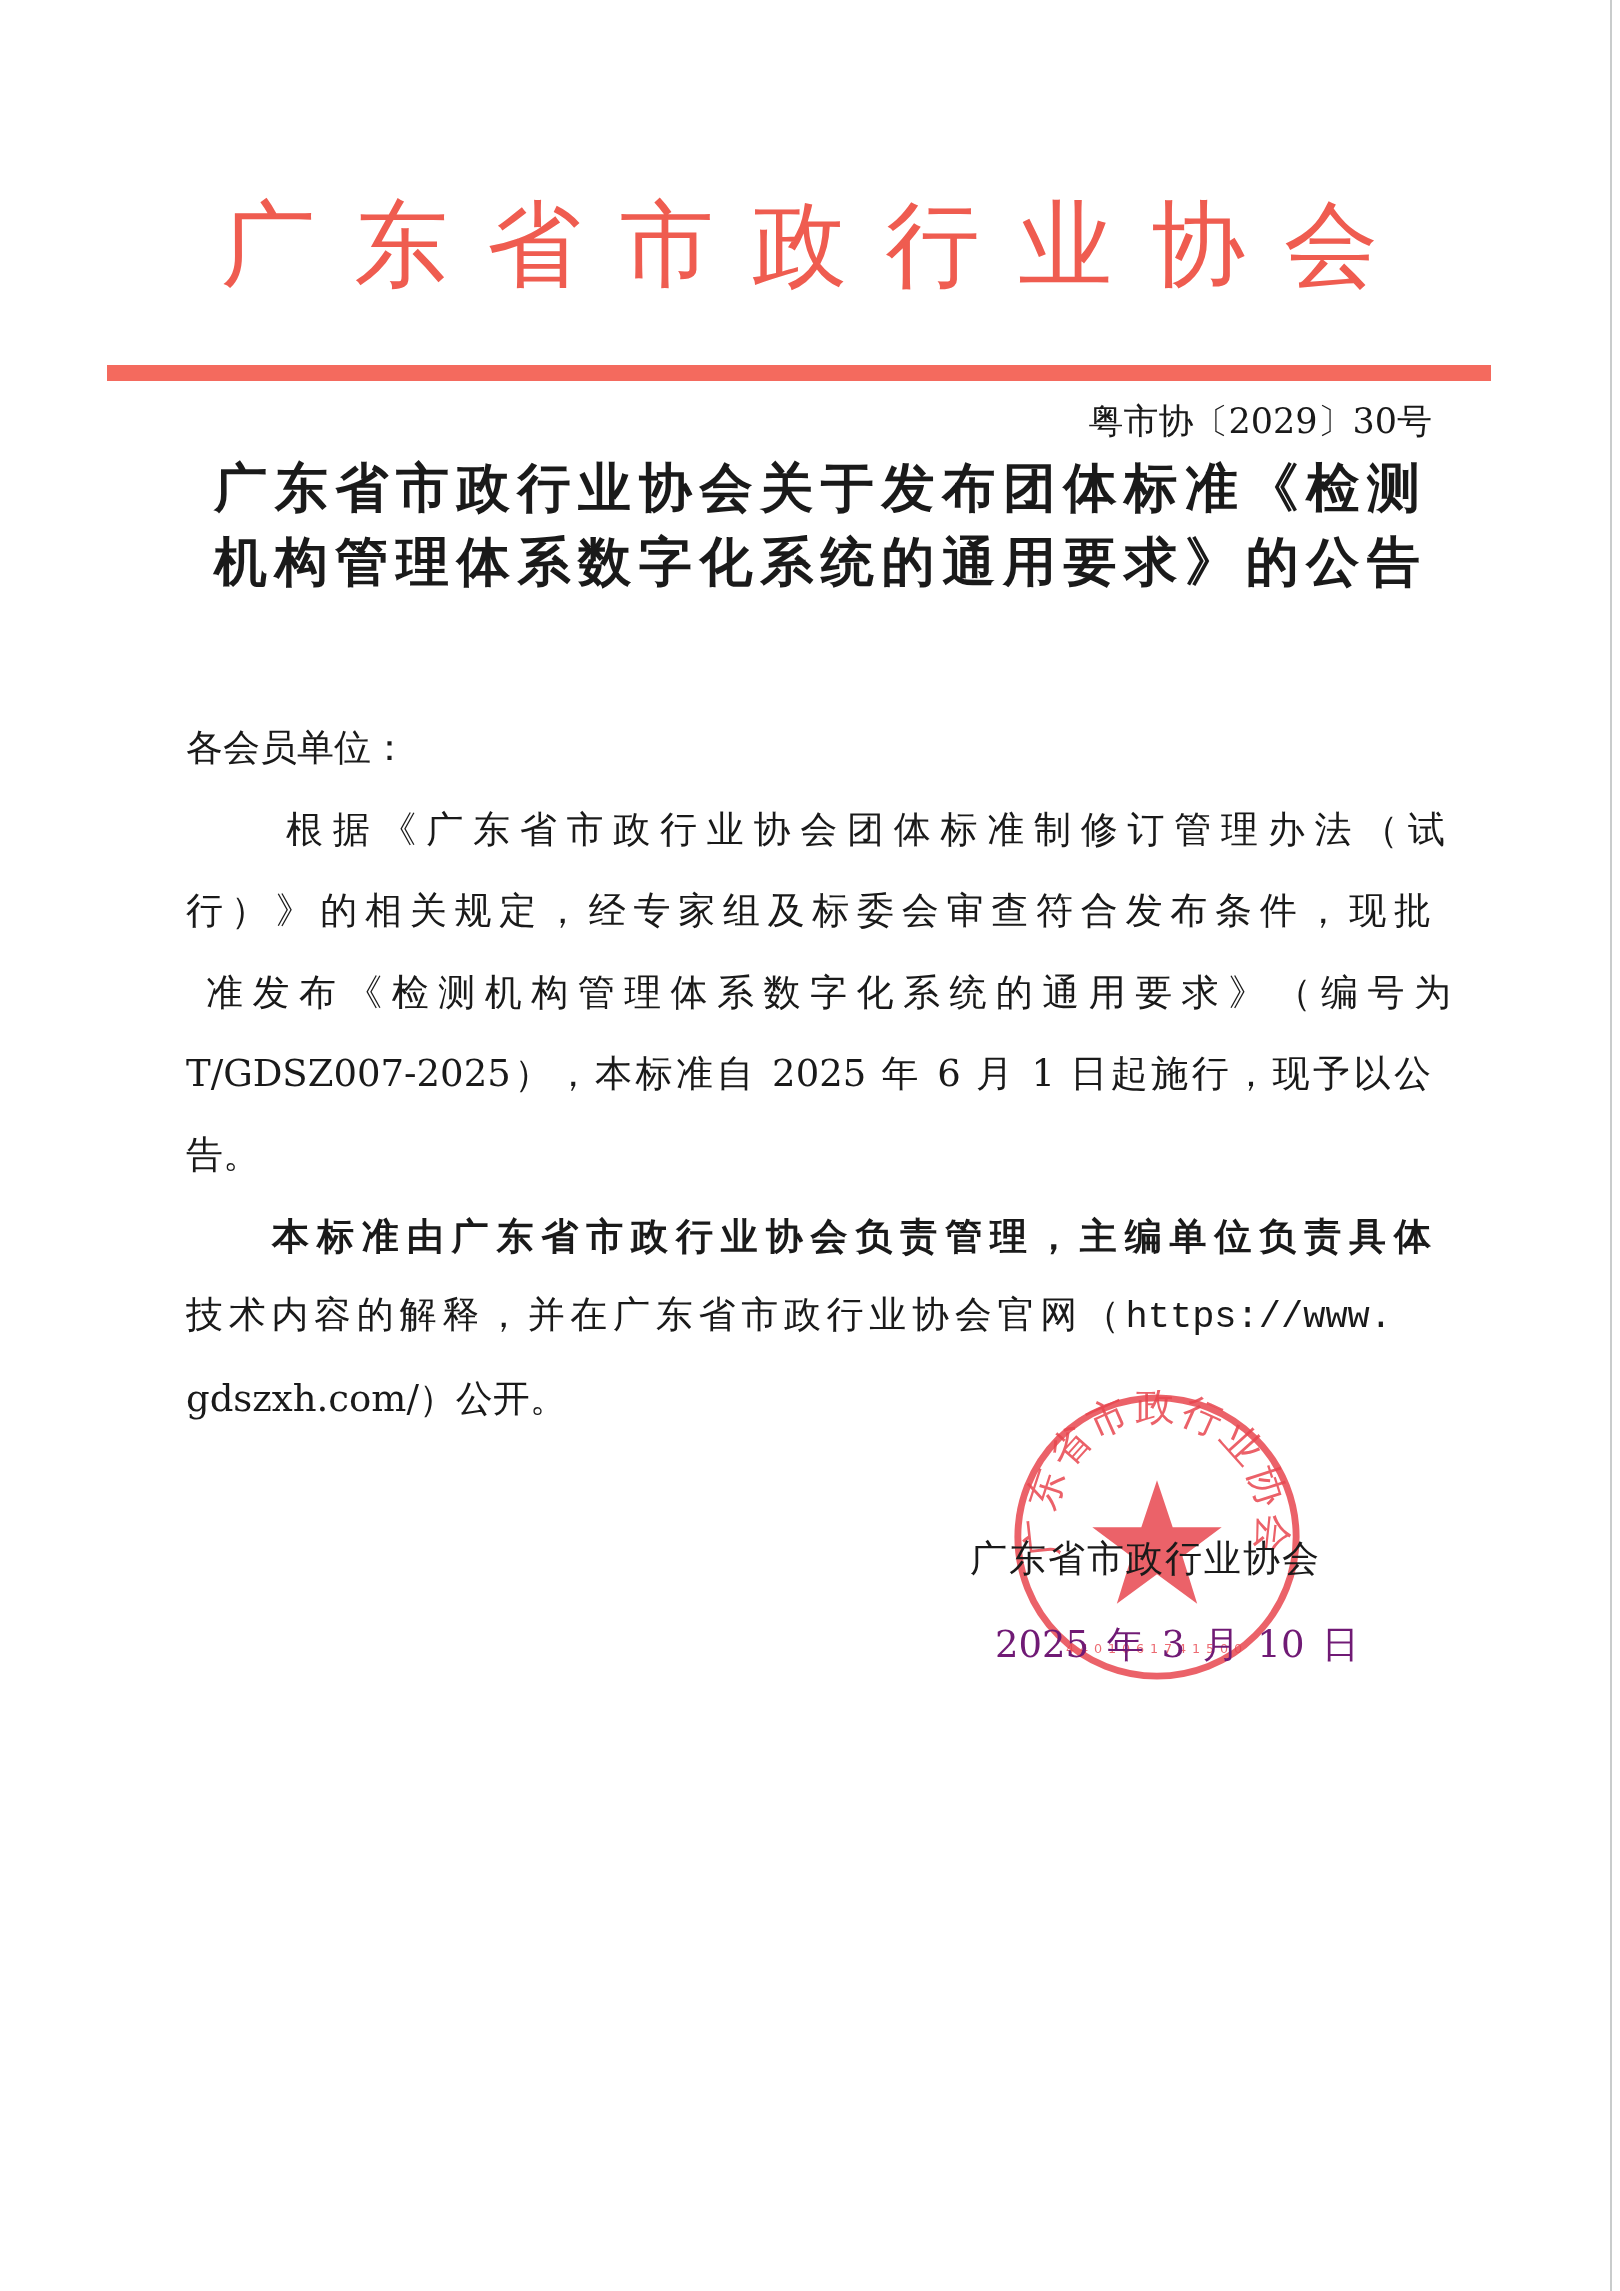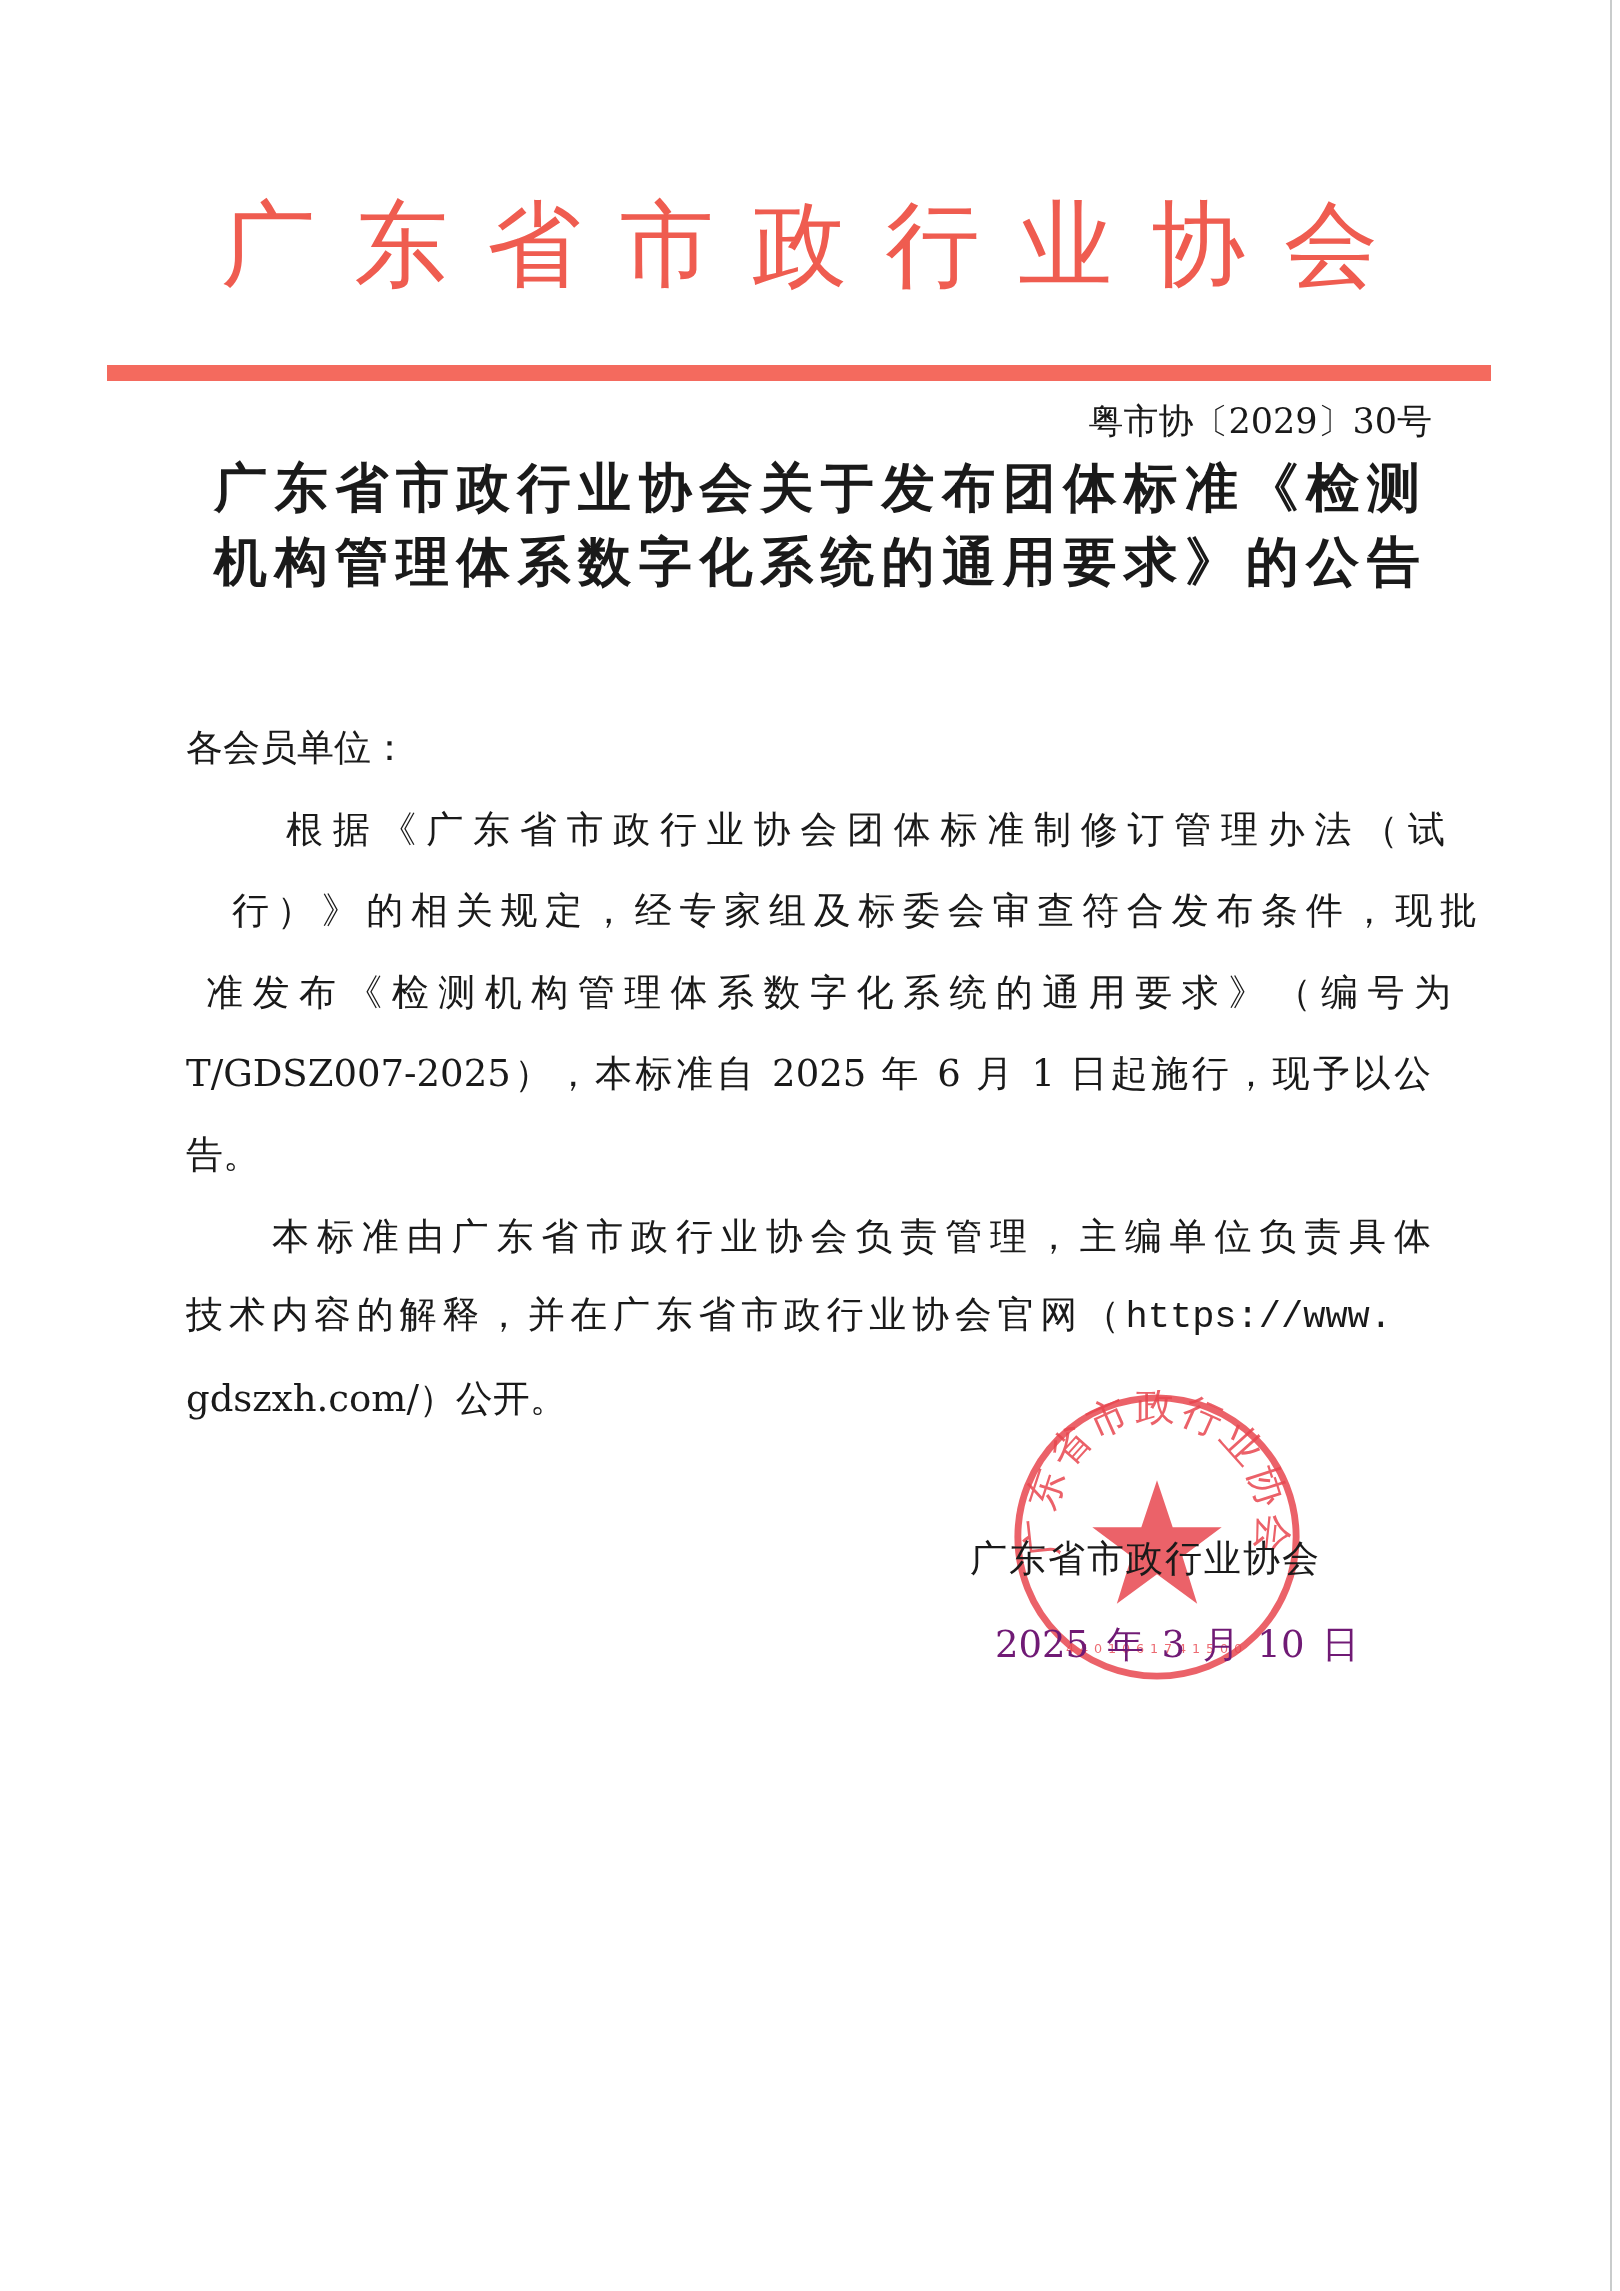--- a/index.html
+++ b/index.html
@@ -140,26 +140,26 @@
 
 <div class="title">
   <div>广东省市政行业协会关于发布团体标准《检测</div>
   <div>机构管理体系数字化系统的通用要求》的公告</div>
 </div>
 
 <div class="body-text" style="top:0;">
   <div class="line" style="top:718px;">各会员单位：</div>
 
   <div class="line justify indent" style="top:800px;margin-left:14px;">根据《广东省市政行业协会团体标准制修订管理办法（试</div>
-  <div class="line justify" style="top:881px;margin-left:46px;">行）》的相关规定，经专家组及标委会审查符合发布条件，现批</div>
+  <div class="line justify" style="top:881px;">行）》的相关规定，经专家组及标委会审查符合发布条件，现批</div>
   <div class="line justify" style="top:963px;margin-left:20px;">准发布《检测机构管理体系数字化系统的通用要求》（编号为</div>
   <div class="line justify" style="top:1044px;">T/GDSZ007-2025），本标准自 2025 年 6 月 1 日起施行，现予以公</div>
   <div class="line" style="top:1125px;">告。</div>
 
-  <div class="line justify indent" style="top:1207px;">本标准由广东省市政行业协会负责管理，主编单位负责具体</div>
+  <div class="line justify indent" style="top:1207px;font-weight:bold;">本标准由广东省市政行业协会负责管理，主编单位负责具体</div>
   <div class="line" style="top:1288px; width:1206px; text-align:justify; text-align-last:justify;font-family:Liberation Mono, monospace;">技术内容的解释，并在广东省市政行业协会官网（https://www.</div>
   <div class="line" style="top:1369px;">gdszxh.com/）公开。</div>
 </div>
 
 <svg class="stamp" viewBox="0 0 300 300">
   <defs>
     <path id="sealArc" d="M 60 190 A 105 105 0 1 1 240 190"></path>
   </defs>
   <circle cx="150" cy="150" r="142" fill="none" stroke="#e8464f" stroke-width="7" opacity="0.85"></circle>
   <text font-family="DejaVu Sans, sans-serif" font-size="40" fill="#e8464f" opacity="0.85" letter-spacing="4">

